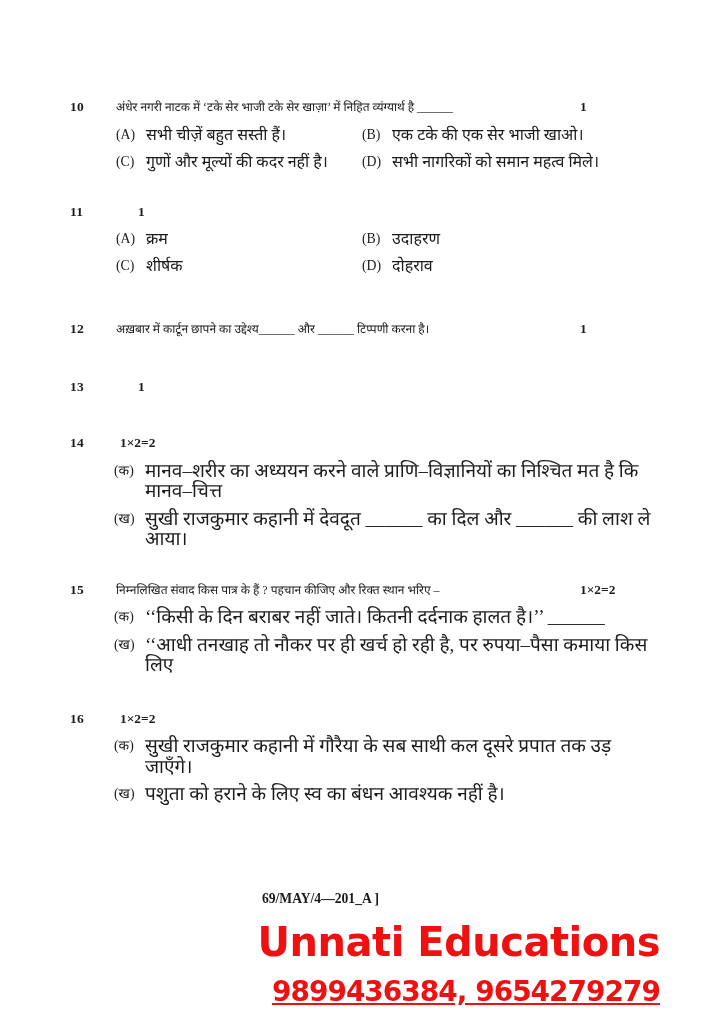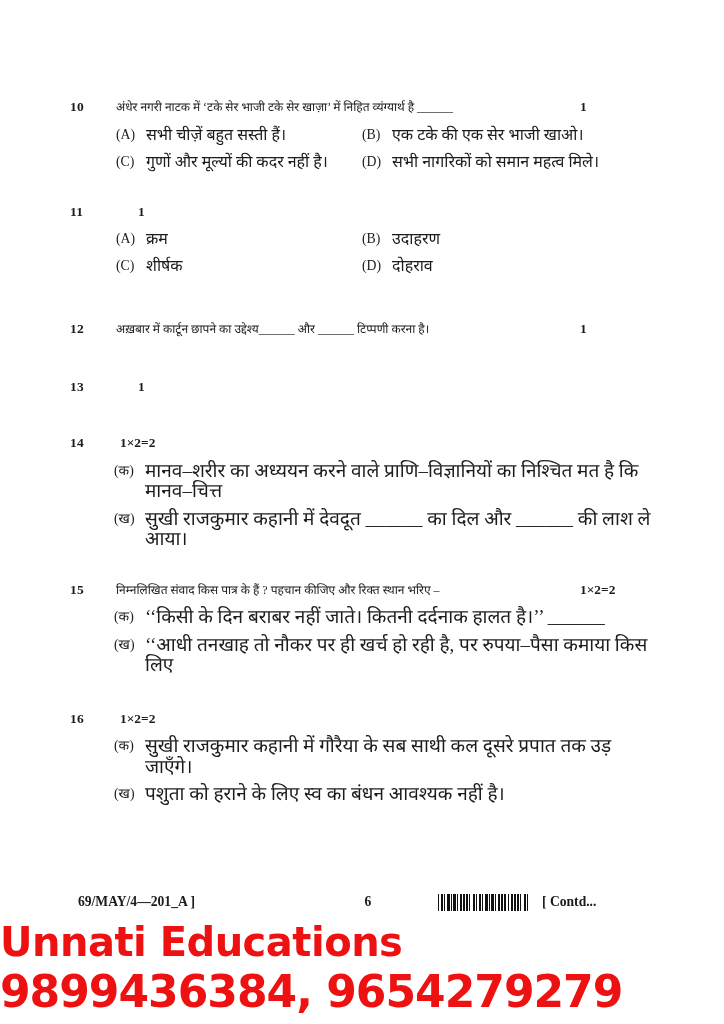--- a/index.html
+++ b/index.html
@@ -133,20 +133,21 @@
   .footer {
     position: absolute;
     left: 78px;
     top: 891px;
     width: 588px;
     height: 22px;
     display: flex;
     align-items: center;
     font-weight: bold;
     font-size: 13.6px;
+    flex-direction: column;
   }
   .foot-code { width: 220px; flex: 0 0 220px; white-space: nowrap; }
   .foot-page { width: 140px; flex: 0 0 140px; text-align: center; }
   .foot-bar { flex: 0 0 90px; width: 90px; height: 17px; margin-right: 14px; }
   .foot-contd { flex: 1 1 auto; white-space: nowrap; }
 
   .barcode {
     width: 90px;
     height: 17px;
     background-image:
@@ -155,37 +156,38 @@
         #111 2.6px, #111 5px, #fff 5px, #fff 6.1px,
         #111 6.1px, #111 7.1px, #fff 7.1px, #fff 9.3px,
         #111 9.3px, #111 11.6px, #fff 11.6px, #fff 12.7px);
   }
 
   
   .wm {
     position: absolute;
     left: 0;
     width: 660px;
-    text-align: left;
+    text-align: right;
     font-family: "DejaVu Sans", sans-serif;
     font-weight: bold;
     color: #ee1111;
     letter-spacing: -0.5px;
     white-space: nowrap;
   }
   .wm-name {
     top: 920px;
     font-size: 40px;
     line-height: 44px;
   }
   .wm-phone {
     top: 968px;
-    font-size: 44px;
+    font-size: 28px;
     line-height: 48px;
     letter-spacing: -1px;
+    text-decoration: underline;
   }
 </style>
 </head>
 <body>
 
 <div class="page">
 
   <div class="content">
 
     <div class="qblock">

